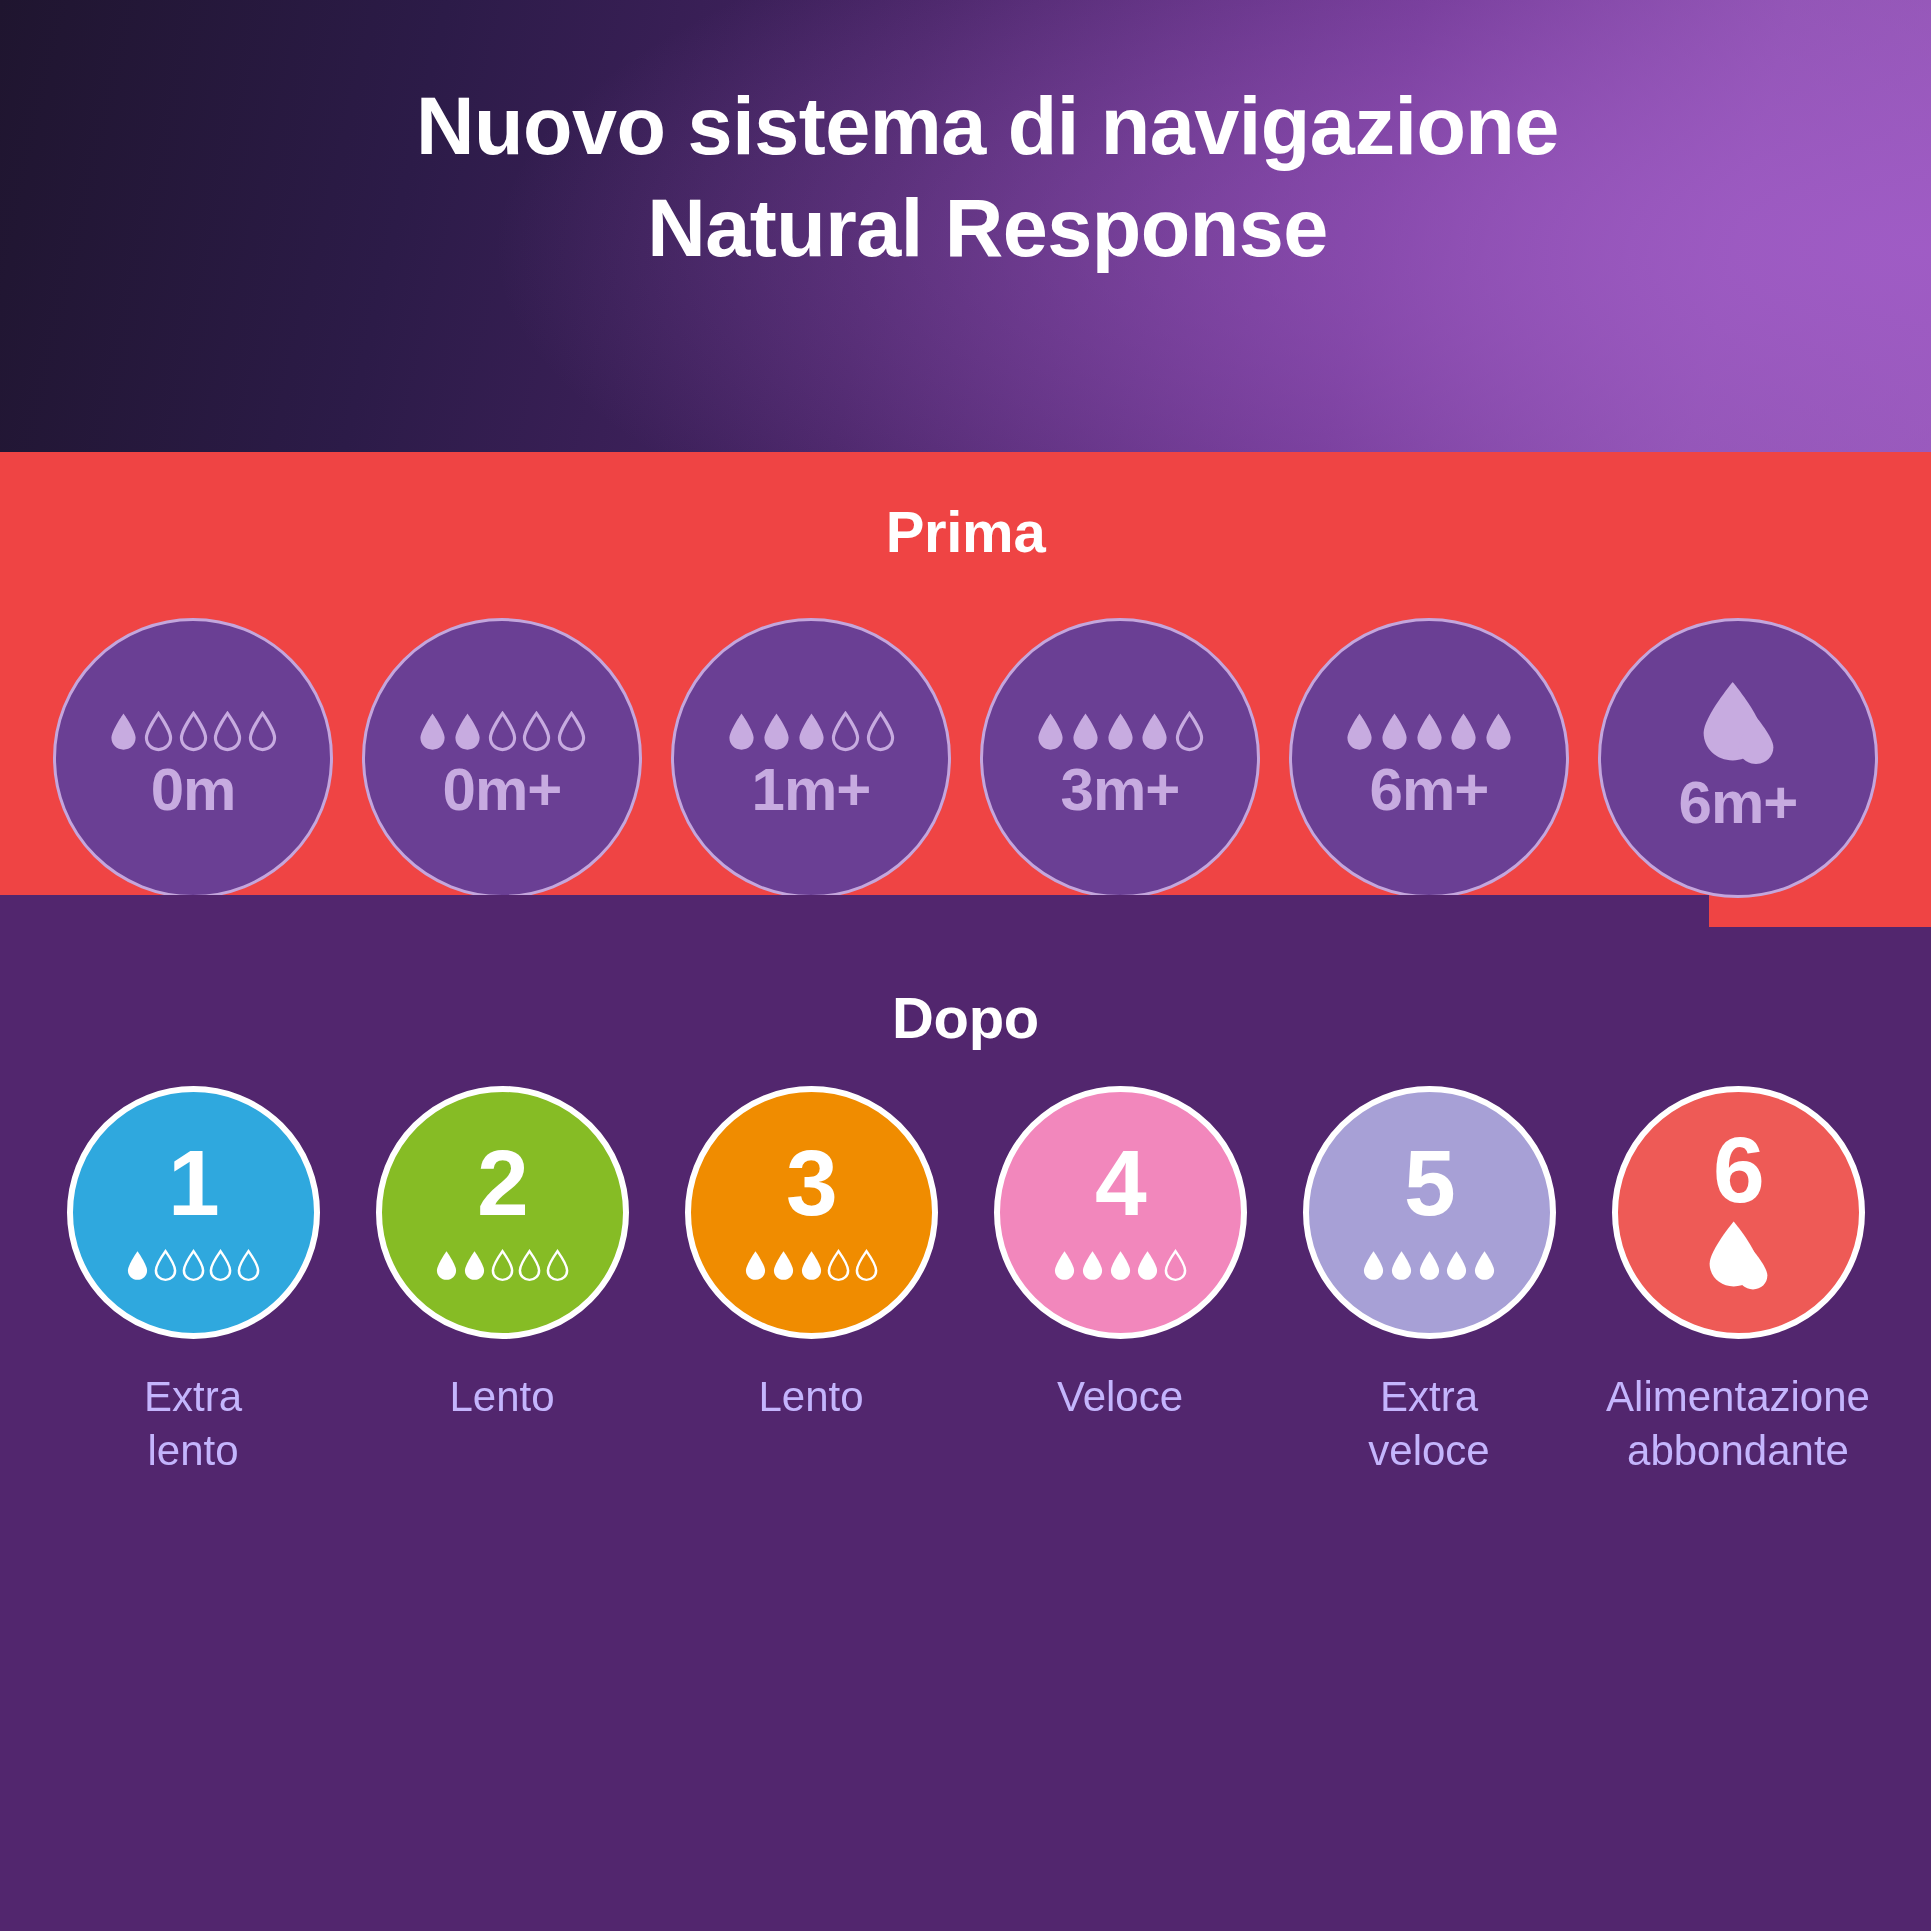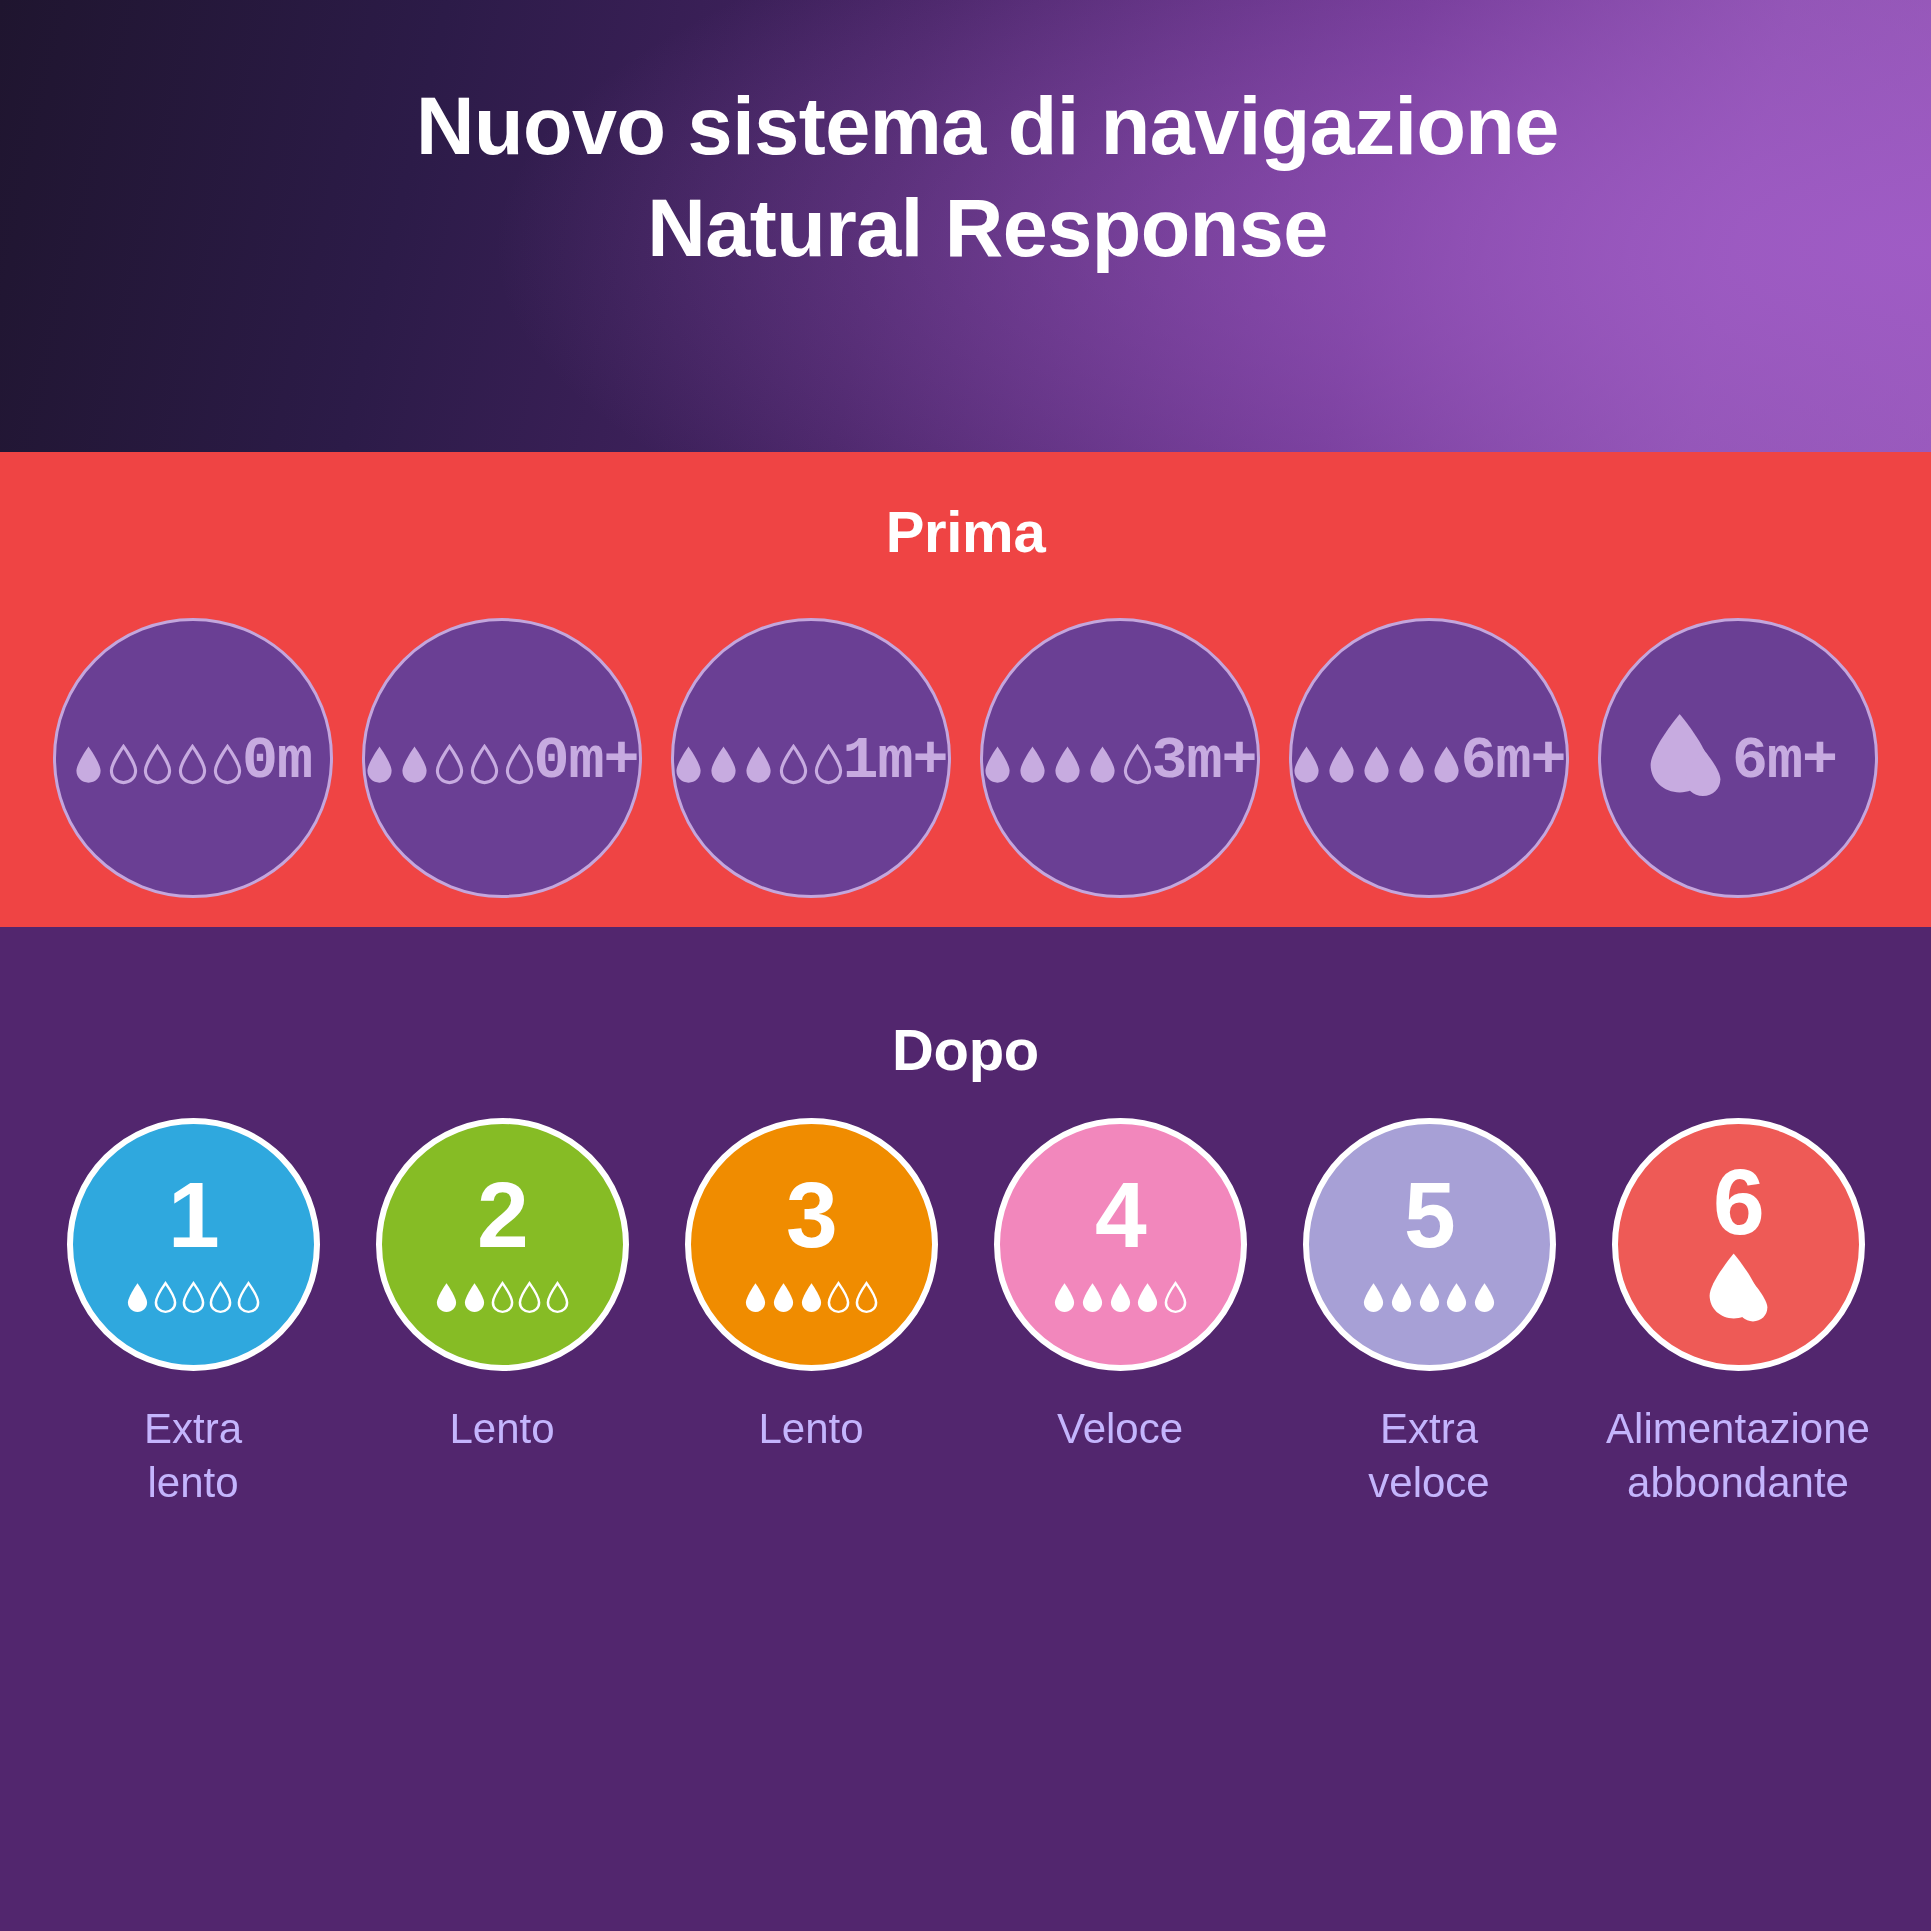--- a/index.html
+++ b/index.html
@@ -45,40 +45,40 @@
     position:absolute;left:53px;width:1825px;
     display:flex;justify-content:space-between;align-items:flex-start;
   }
   .prima .row{top:166px;}
 
   .old-circle{
     position:relative;width:280px;height:280px;border-radius:50%;
     background:#6A3F94;
     border:3.9px solid #C4A6DC;
     box-sizing:border-box;
-    display:flex;flex-direction:row;align-items:center;justify-content:center;font-family:Liberation Mono, monospace;
+    display:flex;flex-direction:column;align-items:center;justify-content:center;
   }
   .old-drops{display:flex;gap:5.8px;align-items:flex-end;height:56px;margin-bottom:1.9px;}
   .old-label{
     color:#C7ABE0;font-size:60px;font-weight:bold;line-height:1;margin-top:5.8px;
     letter-spacing:-1px;
   }
 
   
   .arrow{
     position:absolute;left:50%;top:927px;transform:translateX(-50%);
     width:0;height:0;
     border-left:73px solid transparent;
     border-right:73px solid transparent;
     border-top:52px solid #7B56A8;
   }
 
   
   .dopo{
-    position:absolute;left:0;top:927px;width:1709px;height:1004px;
+    position:absolute;left:0;top:895px;width:1709px;height:1004px;
     background:#52266E;
   }
   .dopo .band-heading{top:89px;}
 
   .dopo .row{top:191px;align-items:flex-start;}
 
   .step{
     width:280px;display:flex;flex-direction:column;align-items:center;
   }
   .step-circle{

